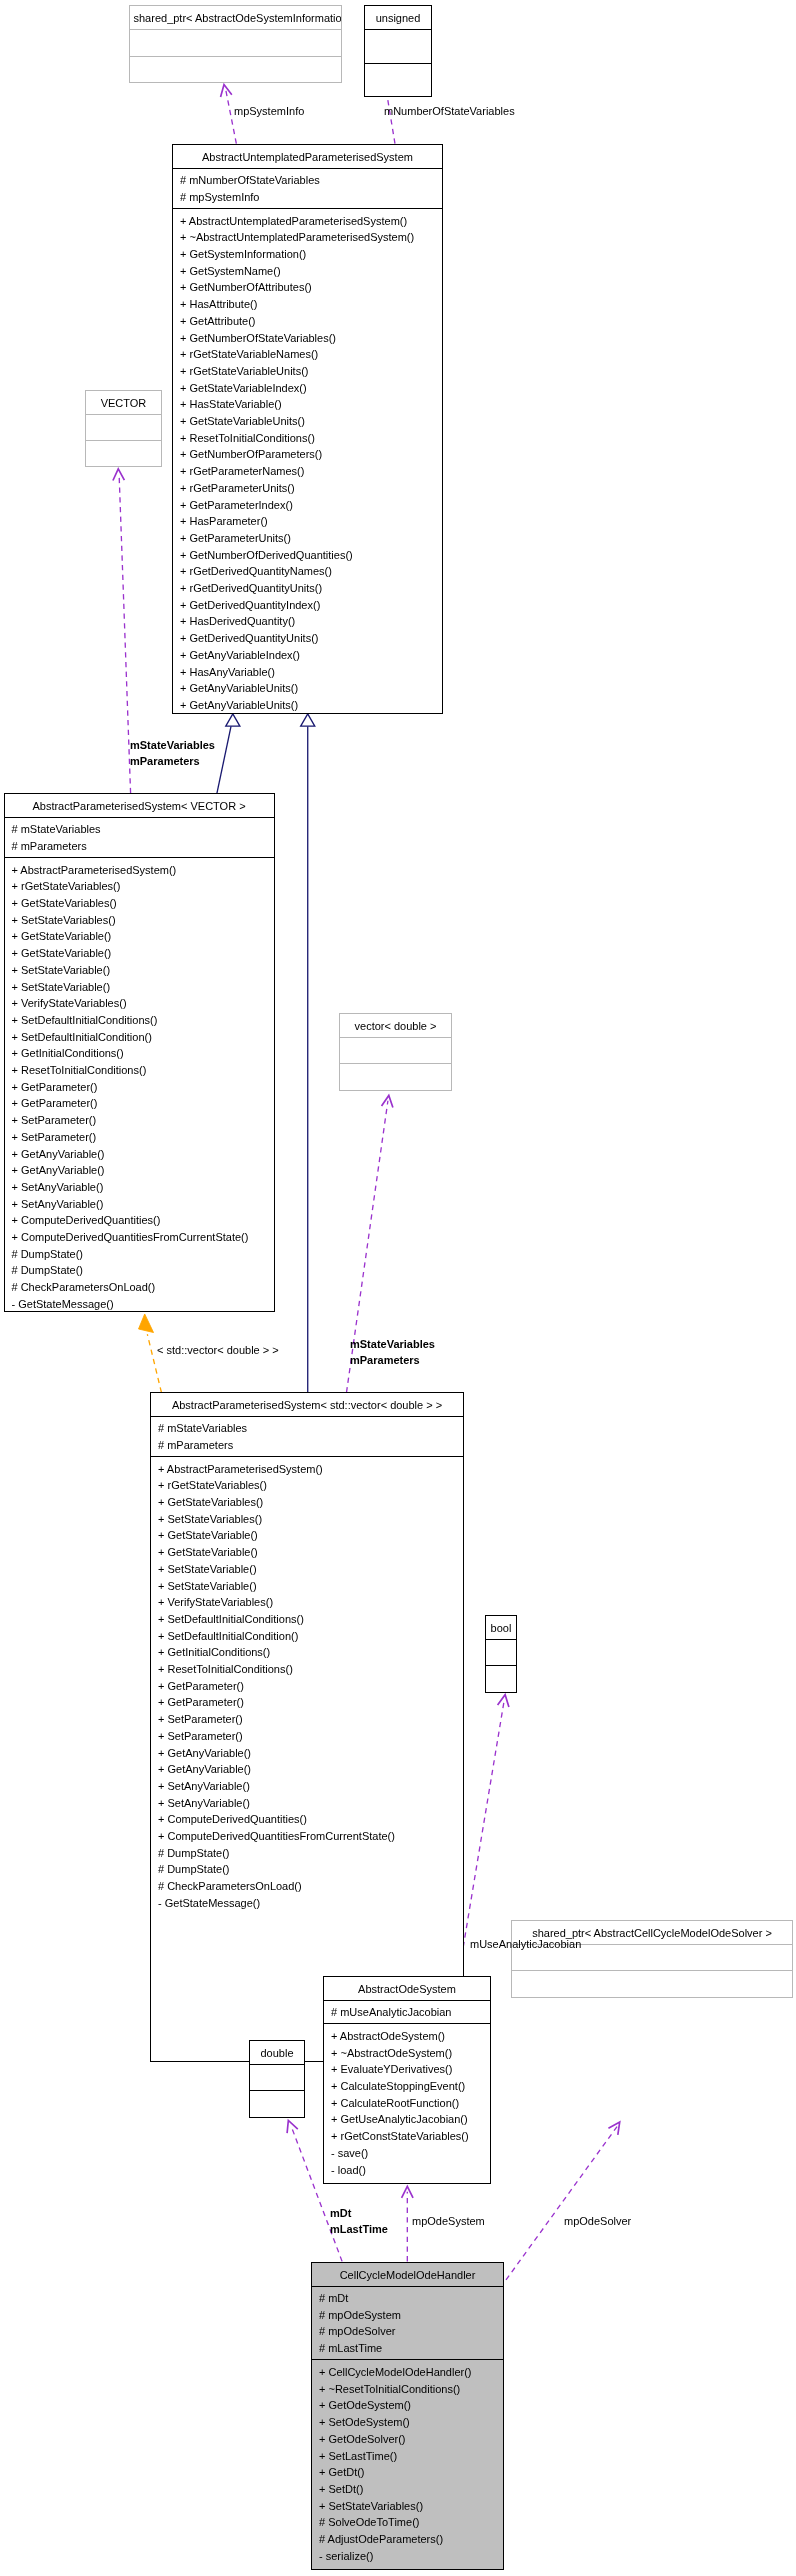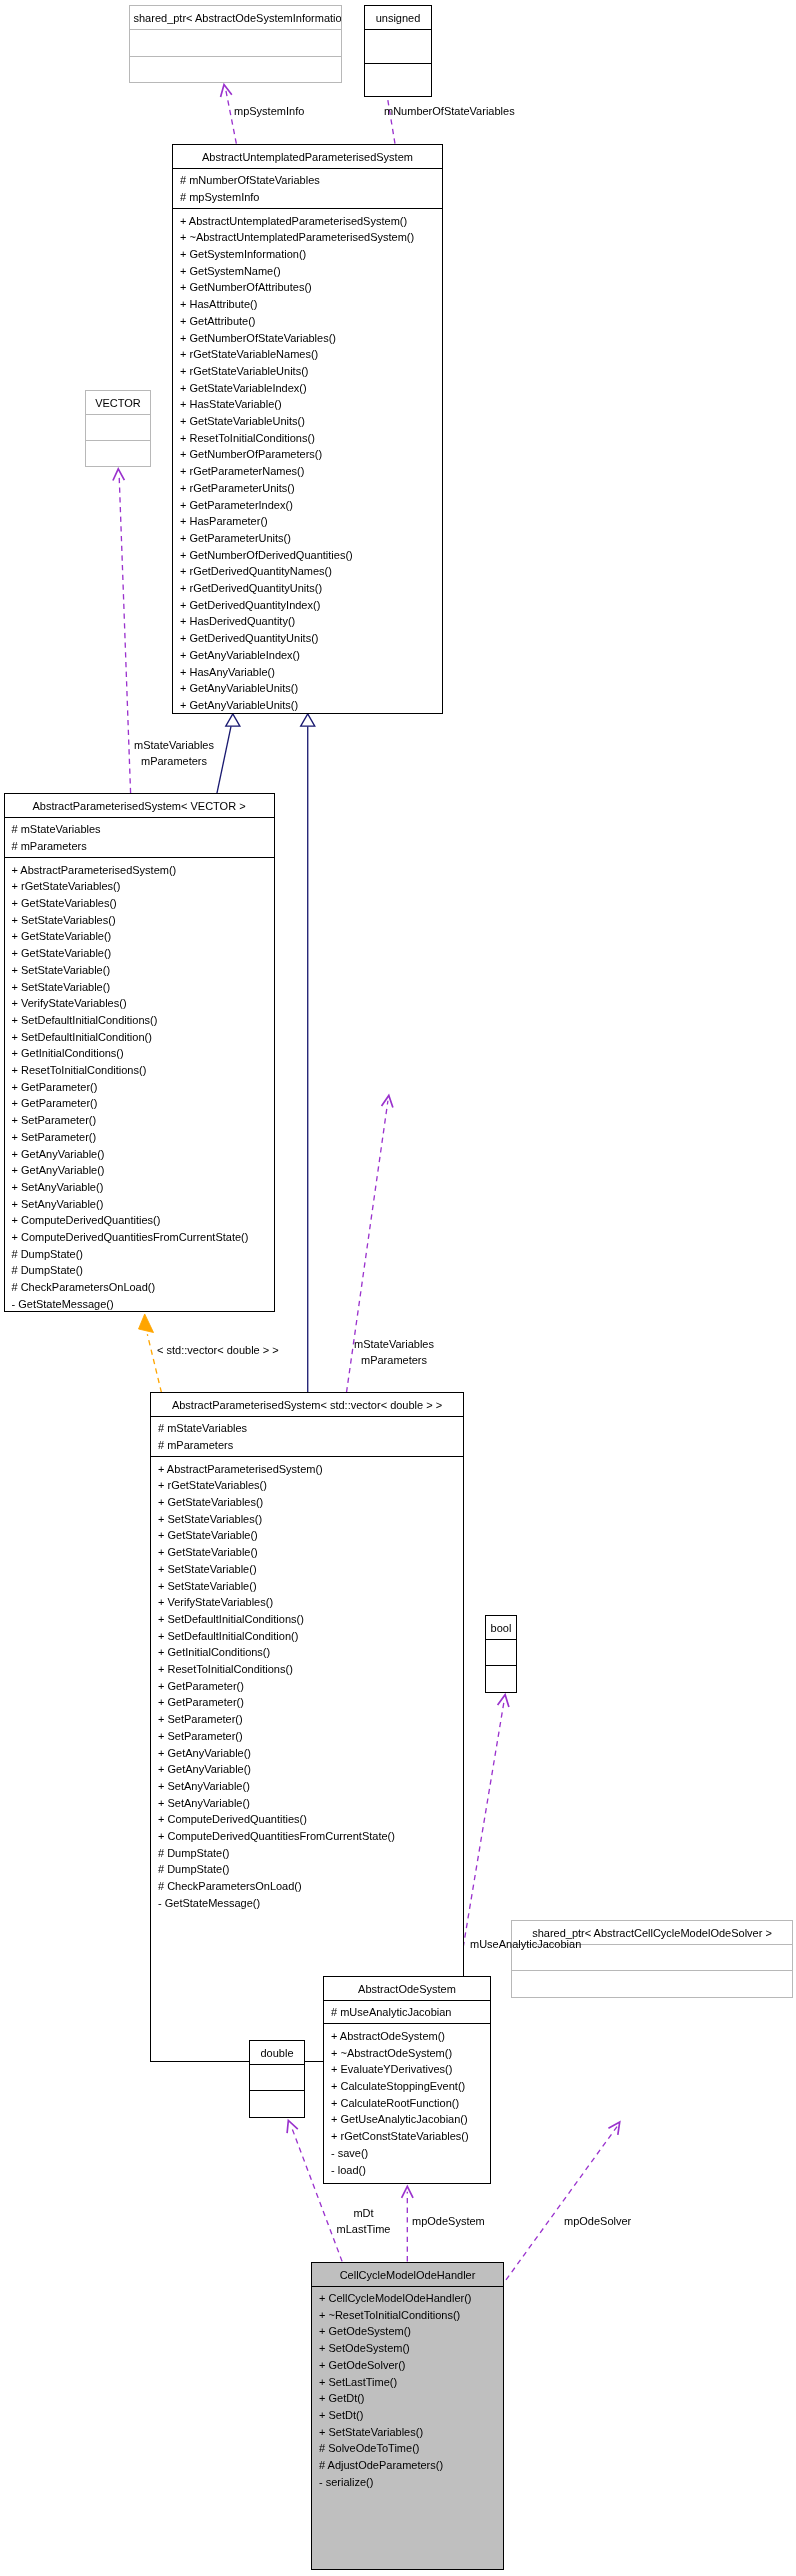--- a/index.html
+++ b/index.html
@@ -13,21 +13,21 @@
   .solid .uml-title{border-bottom:1.8px solid #000;}
   .gray .uml-title{border-bottom:0.9px solid var(--c-ext,#b8b8b8);}
   .uml-attrs,.uml-methods{font-size:11px;line-height:16.7px;padding:3.5px 7px 2.6px;}
   .solid .uml-attrs{border-bottom:1.8px solid #000;}
   .uml-methods{flex:1;}
   .member{white-space:nowrap;}
   .uml-empty{flex:1;}
   .gray .uml-empty + .uml-empty{border-top:0.9px solid var(--c-ext,#b8b8b8);}
   .solid .uml-empty + .uml-empty{border-top:1.8px solid #000;}
   .edge-label{position:absolute;font-size:11px;line-height:16px;white-space:nowrap;}
-  .edge-label.center{text-align:center;}
+  .edge-label.center{font-weight:bold;}
   .agg{stroke:var(--c-agg,#9a32cd);fill:none;stroke-width:1.5;stroke-dasharray:6 5;}
   .agg-head{stroke:var(--c-agg,#9a32cd);fill:none;stroke-width:1.9;}
   .inh{stroke:var(--c-inh,#191970);fill:none;stroke-width:1.5;}
   .inh-head{stroke:var(--c-inh,#191970);fill:#ffffff;stroke-width:1.5;}
   .tmpl{stroke:var(--c-tmpl,#ffa500);fill:none;stroke-width:1.5;stroke-dasharray:6 5;}
   .tmpl-head{fill:var(--c-tmpl,#ffa500);stroke:var(--c-tmpl,#ffa500);}
 </style>
 </head>
 <body>
 
@@ -141,21 +141,21 @@
         <div class="member">+ GetDerivedQuantityIndex()</div>
         <div class="member">+ HasDerivedQuantity()</div>
         <div class="member">+ GetDerivedQuantityUnits()</div>
         <div class="member">+ GetAnyVariableIndex()</div>
         <div class="member">+ HasAnyVariable()</div>
         <div class="member">+ GetAnyVariableUnits()</div>
         <div class="member">+ GetAnyVariableUnits()</div>
       </div>
   </div>
 
-  <div class="uml-box gray" style="left:85px;top:390px;width:66px;height:77px">
+  <div class="uml-box gray" style="left:85px;top:390px;width:77px;height:77px">
     <div class="uml-title">VECTOR</div>
     <div class="uml-empty"></div>
     <div class="uml-empty"></div>
   </div>
 
   <div class="uml-box solid" style="left:3.5px;top:793px;width:271px;height:519px">
     <div class="uml-title">AbstractParameterisedSystem&lt; VECTOR &gt;</div>
     <div class="uml-attrs">
         <div class="member"># mStateVariables</div>
         <div class="member"># mParameters</div>
@@ -184,20 +184,25 @@
         <div class="member">+ SetAnyVariable()</div>
         <div class="member">+ ComputeDerivedQuantities()</div>
         <div class="member">+ ComputeDerivedQuantitiesFromCurrentState()</div>
         <div class="member"># DumpState()</div>
         <div class="member"># DumpState()</div>
         <div class="member"># CheckParametersOnLoad()</div>
         <div class="member">- GetStateMessage()</div>
       </div>
   </div>
 
+  <div class="uml-box gray" style="left:339px;top:1013px;width:113px;height:78px">
+    <div class="uml-title">vector&lt; double &gt;</div>
+    <div class="uml-empty"></div>
+    <div class="uml-empty"></div>
+  </div>
 
   <div class="uml-box solid" style="left:150px;top:1392px;width:314px;height:670px">
     <div class="uml-title">AbstractParameterisedSystem&lt; std::vector&lt; double &gt; &gt;</div>
     <div class="uml-attrs">
         <div class="member"># mStateVariables</div>
         <div class="member"># mParameters</div>
       </div>
     <div class="uml-methods">
         <div class="member">+ AbstractParameterisedSystem()</div>
         <div class="member">+ rGetStateVariables()</div>
@@ -260,20 +265,26 @@
   </div>
 
   <div class="uml-box gray" style="left:511px;top:1920px;width:282px;height:78px">
     <div class="uml-title">shared_ptr&lt; AbstractCellCycleModelOdeSolver &gt;</div>
     <div class="uml-empty"></div>
     <div class="uml-empty"></div>
   </div>
 
   <div class="uml-box solid filled" style="left:311px;top:2262px;width:193px;height:308px">
     <div class="uml-title">CellCycleModelOdeHandler</div>
+    <div class="uml-attrs">
+        <div class="member"># mDt</div>
+        <div class="member"># mpOdeSystem</div>
+        <div class="member"># mpOdeSolver</div>
+        <div class="member"># mLastTime</div>
+      </div>
     <div class="uml-methods">
         <div class="member">+ CellCycleModelOdeHandler()</div>
         <div class="member">+ ~ResetToInitialConditions()</div>
         <div class="member">+ GetOdeSystem()</div>
         <div class="member">+ SetOdeSystem()</div>
         <div class="member">+ GetOdeSolver()</div>
         <div class="member">+ SetLastTime()</div>
         <div class="member">+ GetDt()</div>
         <div class="member">+ SetDt()</div>
         <div class="member">+ SetStateVariables()</div>

